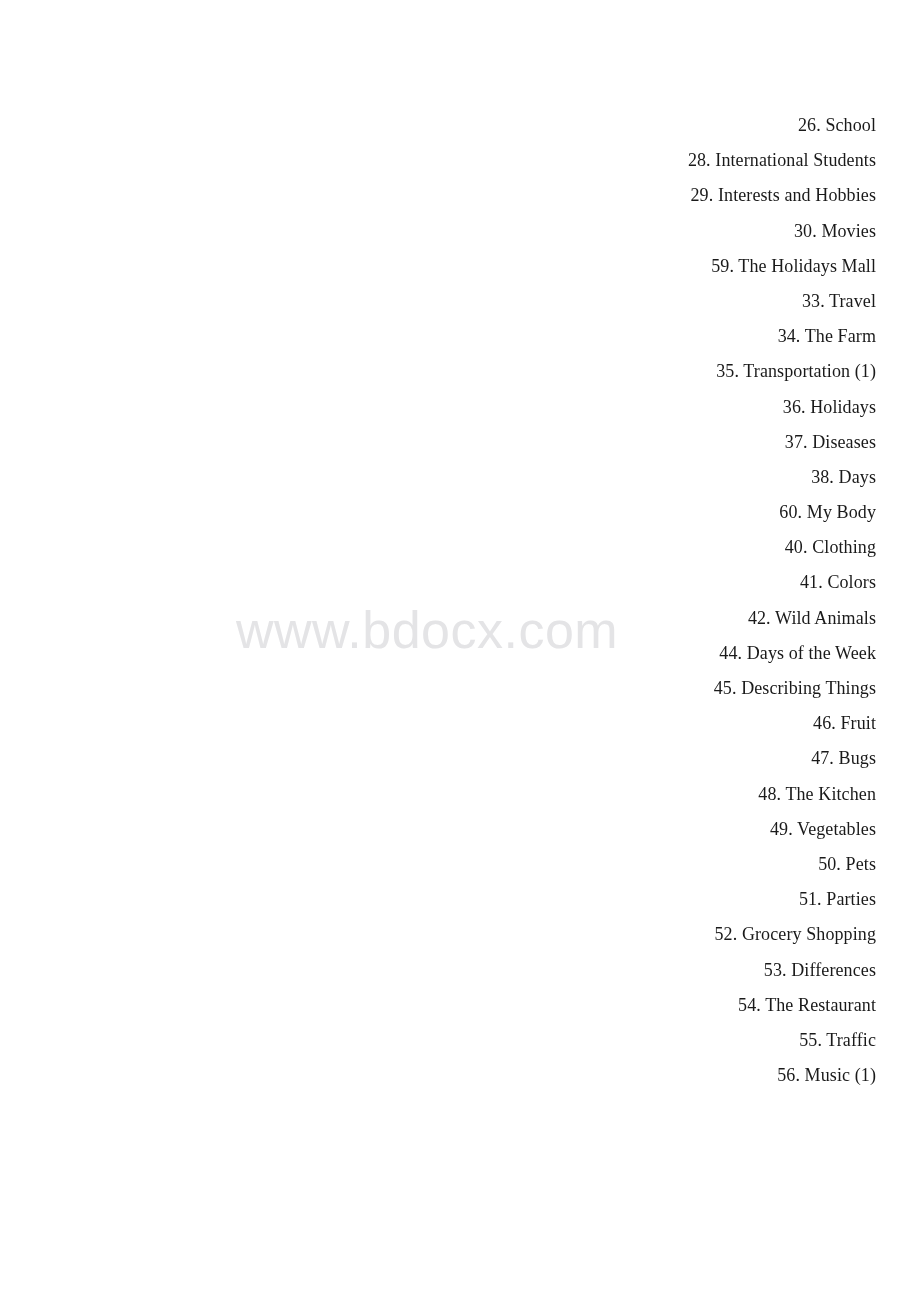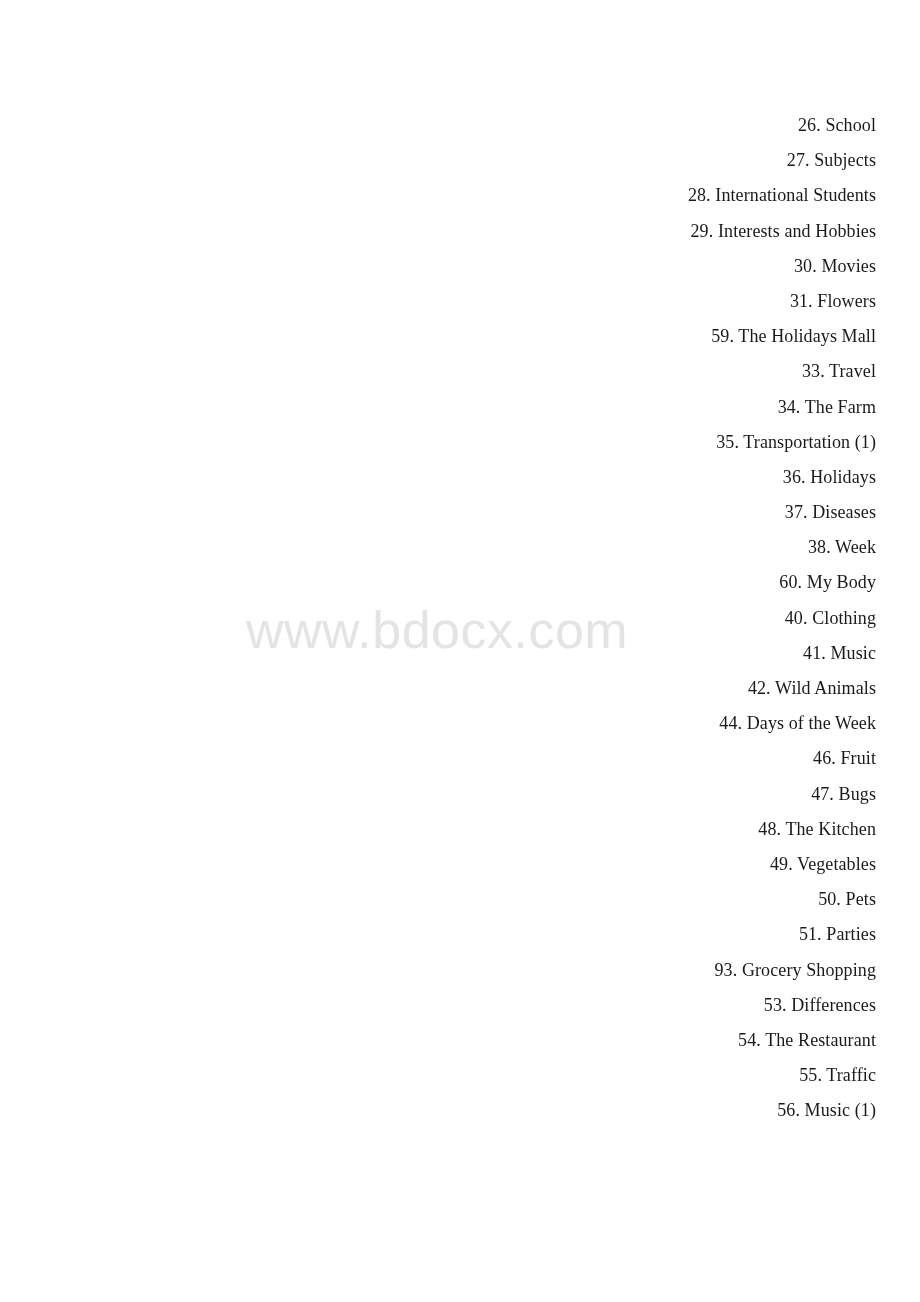--- a/index.html
+++ b/index.html
@@ -14,21 +14,21 @@
     width: 920px;
     height: 1302px;
     background: #ffffff;
     overflow: hidden;
     font-family: "Liberation Serif", "DejaVu Serif", serif;
   }
 
   
   .watermark {
     position: absolute;
-    left: 246px;
+    left: 236px;
     top: 604px;
     width: 430px;
     font-family: "Liberation Sans", "DejaVu Sans", sans-serif;
     font-size: 52px;
     font-weight: 400;
     line-height: 1;
     letter-spacing: 0.5px;
     color: #e4e4e6;
     white-space: nowrap;
     user-select: none;
@@ -68,43 +68,42 @@
 </style>
 </head>
 <body>
 
 <div class="page">
 
   <div class="watermark">www.bdocx.com</div>
 
   <ol class="topic-list">
       <li class="topic-item"><span class="topic-number">26.</span> <span class="topic-label">School</span></li>
-      <li class="topic-item"><span class="topic-number">27.</span> <span class="topic-label">Subjects</span></li>
       <li class="topic-item"><span class="topic-number">28.</span> <span class="topic-label">International Students</span></li>
       <li class="topic-item"><span class="topic-number">29.</span> <span class="topic-label">Interests and Hobbies</span></li>
       <li class="topic-item"><span class="topic-number">30.</span> <span class="topic-label">Movies</span></li>
-      <li class="topic-item"><span class="topic-number">31.</span> <span class="topic-label">Flowers</span></li>
       <li class="topic-item"><span class="topic-number">59.</span> <span class="topic-label">The Holidays Mall</span></li>
       <li class="topic-item"><span class="topic-number">33.</span> <span class="topic-label">Travel</span></li>
       <li class="topic-item"><span class="topic-number">34.</span> <span class="topic-label">The Farm</span></li>
       <li class="topic-item"><span class="topic-number">35.</span> <span class="topic-label">Transportation (1)</span></li>
       <li class="topic-item"><span class="topic-number">36.</span> <span class="topic-label">Holidays</span></li>
       <li class="topic-item"><span class="topic-number">37.</span> <span class="topic-label">Diseases</span></li>
-      <li class="topic-item"><span class="topic-number">38.</span> <span class="topic-label">Week</span></li>
+      <li class="topic-item"><span class="topic-number">38.</span> <span class="topic-label">Days</span></li>
       <li class="topic-item"><span class="topic-number">60.</span> <span class="topic-label">My Body</span></li>
       <li class="topic-item"><span class="topic-number">40.</span> <span class="topic-label">Clothing</span></li>
-      <li class="topic-item"><span class="topic-number">41.</span> <span class="topic-label">Music</span></li>
+      <li class="topic-item"><span class="topic-number">41.</span> <span class="topic-label">Colors</span></li>
       <li class="topic-item"><span class="topic-number">42.</span> <span class="topic-label">Wild Animals</span></li>
       <li class="topic-item"><span class="topic-number">44.</span> <span class="topic-label">Days of the Week</span></li>
+      <li class="topic-item"><span class="topic-number">45.</span> <span class="topic-label">Describing Things</span></li>
       <li class="topic-item"><span class="topic-number">46.</span> <span class="topic-label">Fruit</span></li>
       <li class="topic-item"><span class="topic-number">47.</span> <span class="topic-label">Bugs</span></li>
       <li class="topic-item"><span class="topic-number">48.</span> <span class="topic-label">The Kitchen</span></li>
       <li class="topic-item"><span class="topic-number">49.</span> <span class="topic-label">Vegetables</span></li>
       <li class="topic-item"><span class="topic-number">50.</span> <span class="topic-label">Pets</span></li>
       <li class="topic-item"><span class="topic-number">51.</span> <span class="topic-label">Parties</span></li>
-      <li class="topic-item"><span class="topic-number">93.</span> <span class="topic-label">Grocery Shopping</span></li>
+      <li class="topic-item"><span class="topic-number">52.</span> <span class="topic-label">Grocery Shopping</span></li>
       <li class="topic-item"><span class="topic-number">53.</span> <span class="topic-label">Differences</span></li>
       <li class="topic-item"><span class="topic-number">54.</span> <span class="topic-label">The Restaurant</span></li>
       <li class="topic-item"><span class="topic-number">55.</span> <span class="topic-label">Traffic</span></li>
       <li class="topic-item"><span class="topic-number">56.</span> <span class="topic-label">Music (1)</span></li>
     </ol>
 
 </div>
 
 </body></html>

